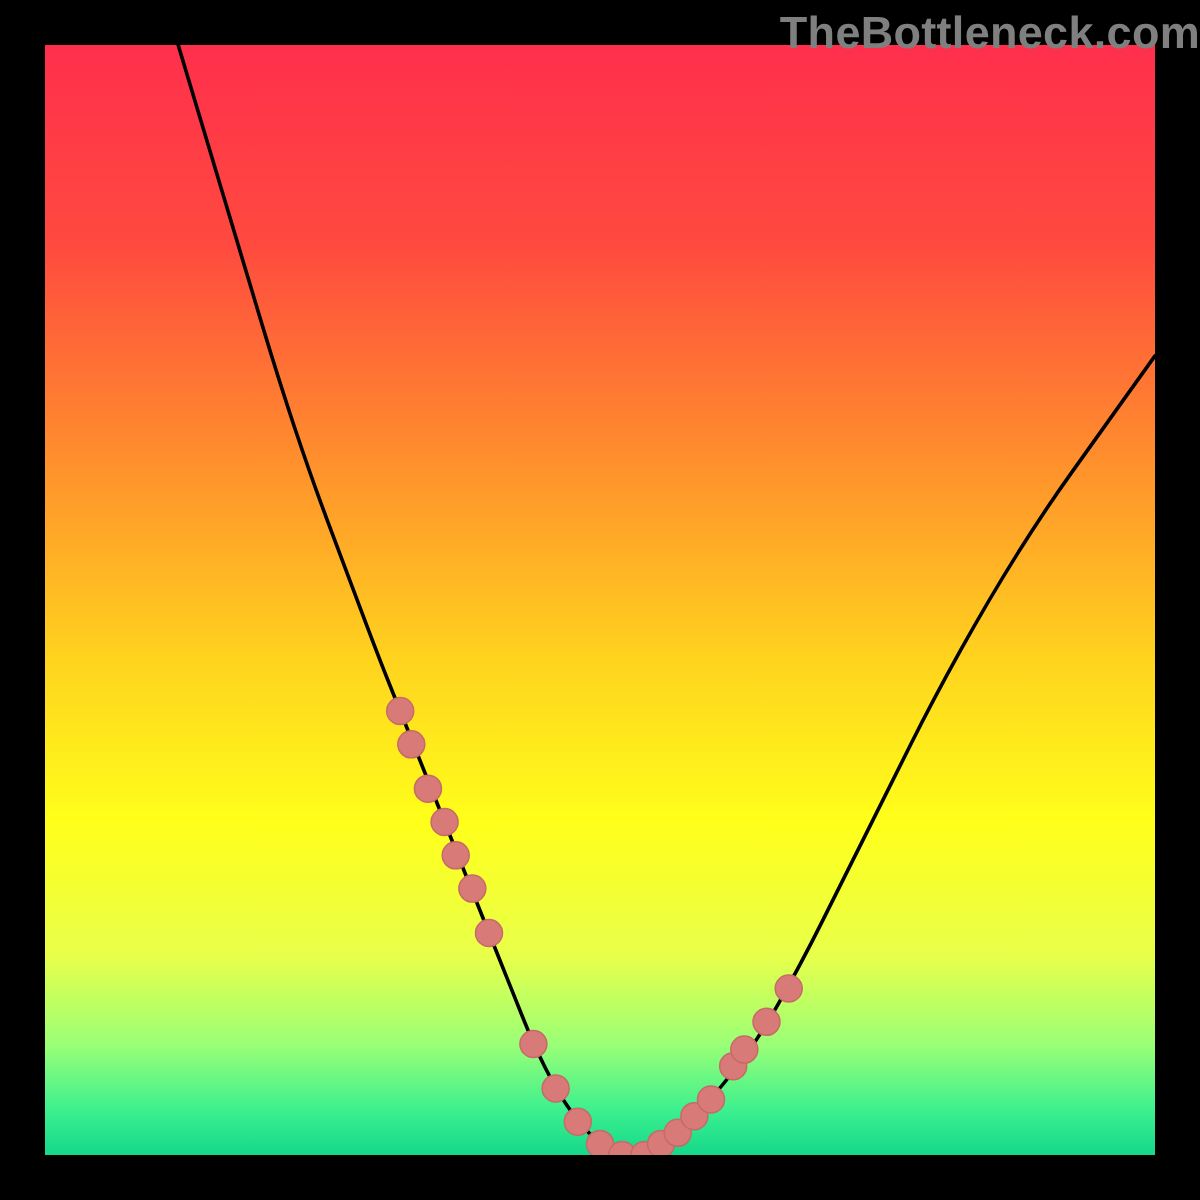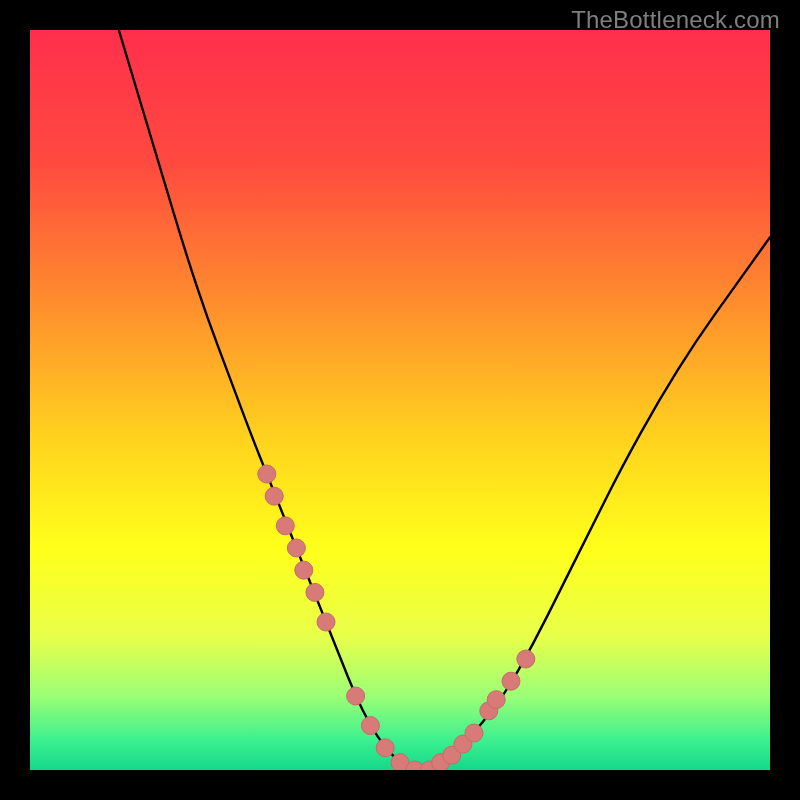--- a/index.html
+++ b/index.html
@@ -20,25 +20,25 @@
     position: absolute;
     left: 30px;
     top: 30px;
     width: 740px;
     height: 740px;
     overflow: hidden;
   }
   .watermark {
     position: absolute;
     top: 6px;
-    right: 20px;
+    right: 0;
     color: #7f7f7f;
-    font-size: 24px;
+    font-size: 30px;
     letter-spacing: 0.2px;
-    font-weight: 400;
+    font-weight: 700;
     user-select: none;
   }
   svg {
     position: absolute;
     inset: 0;
   }
 </style>
 </head>
 <body>
 

